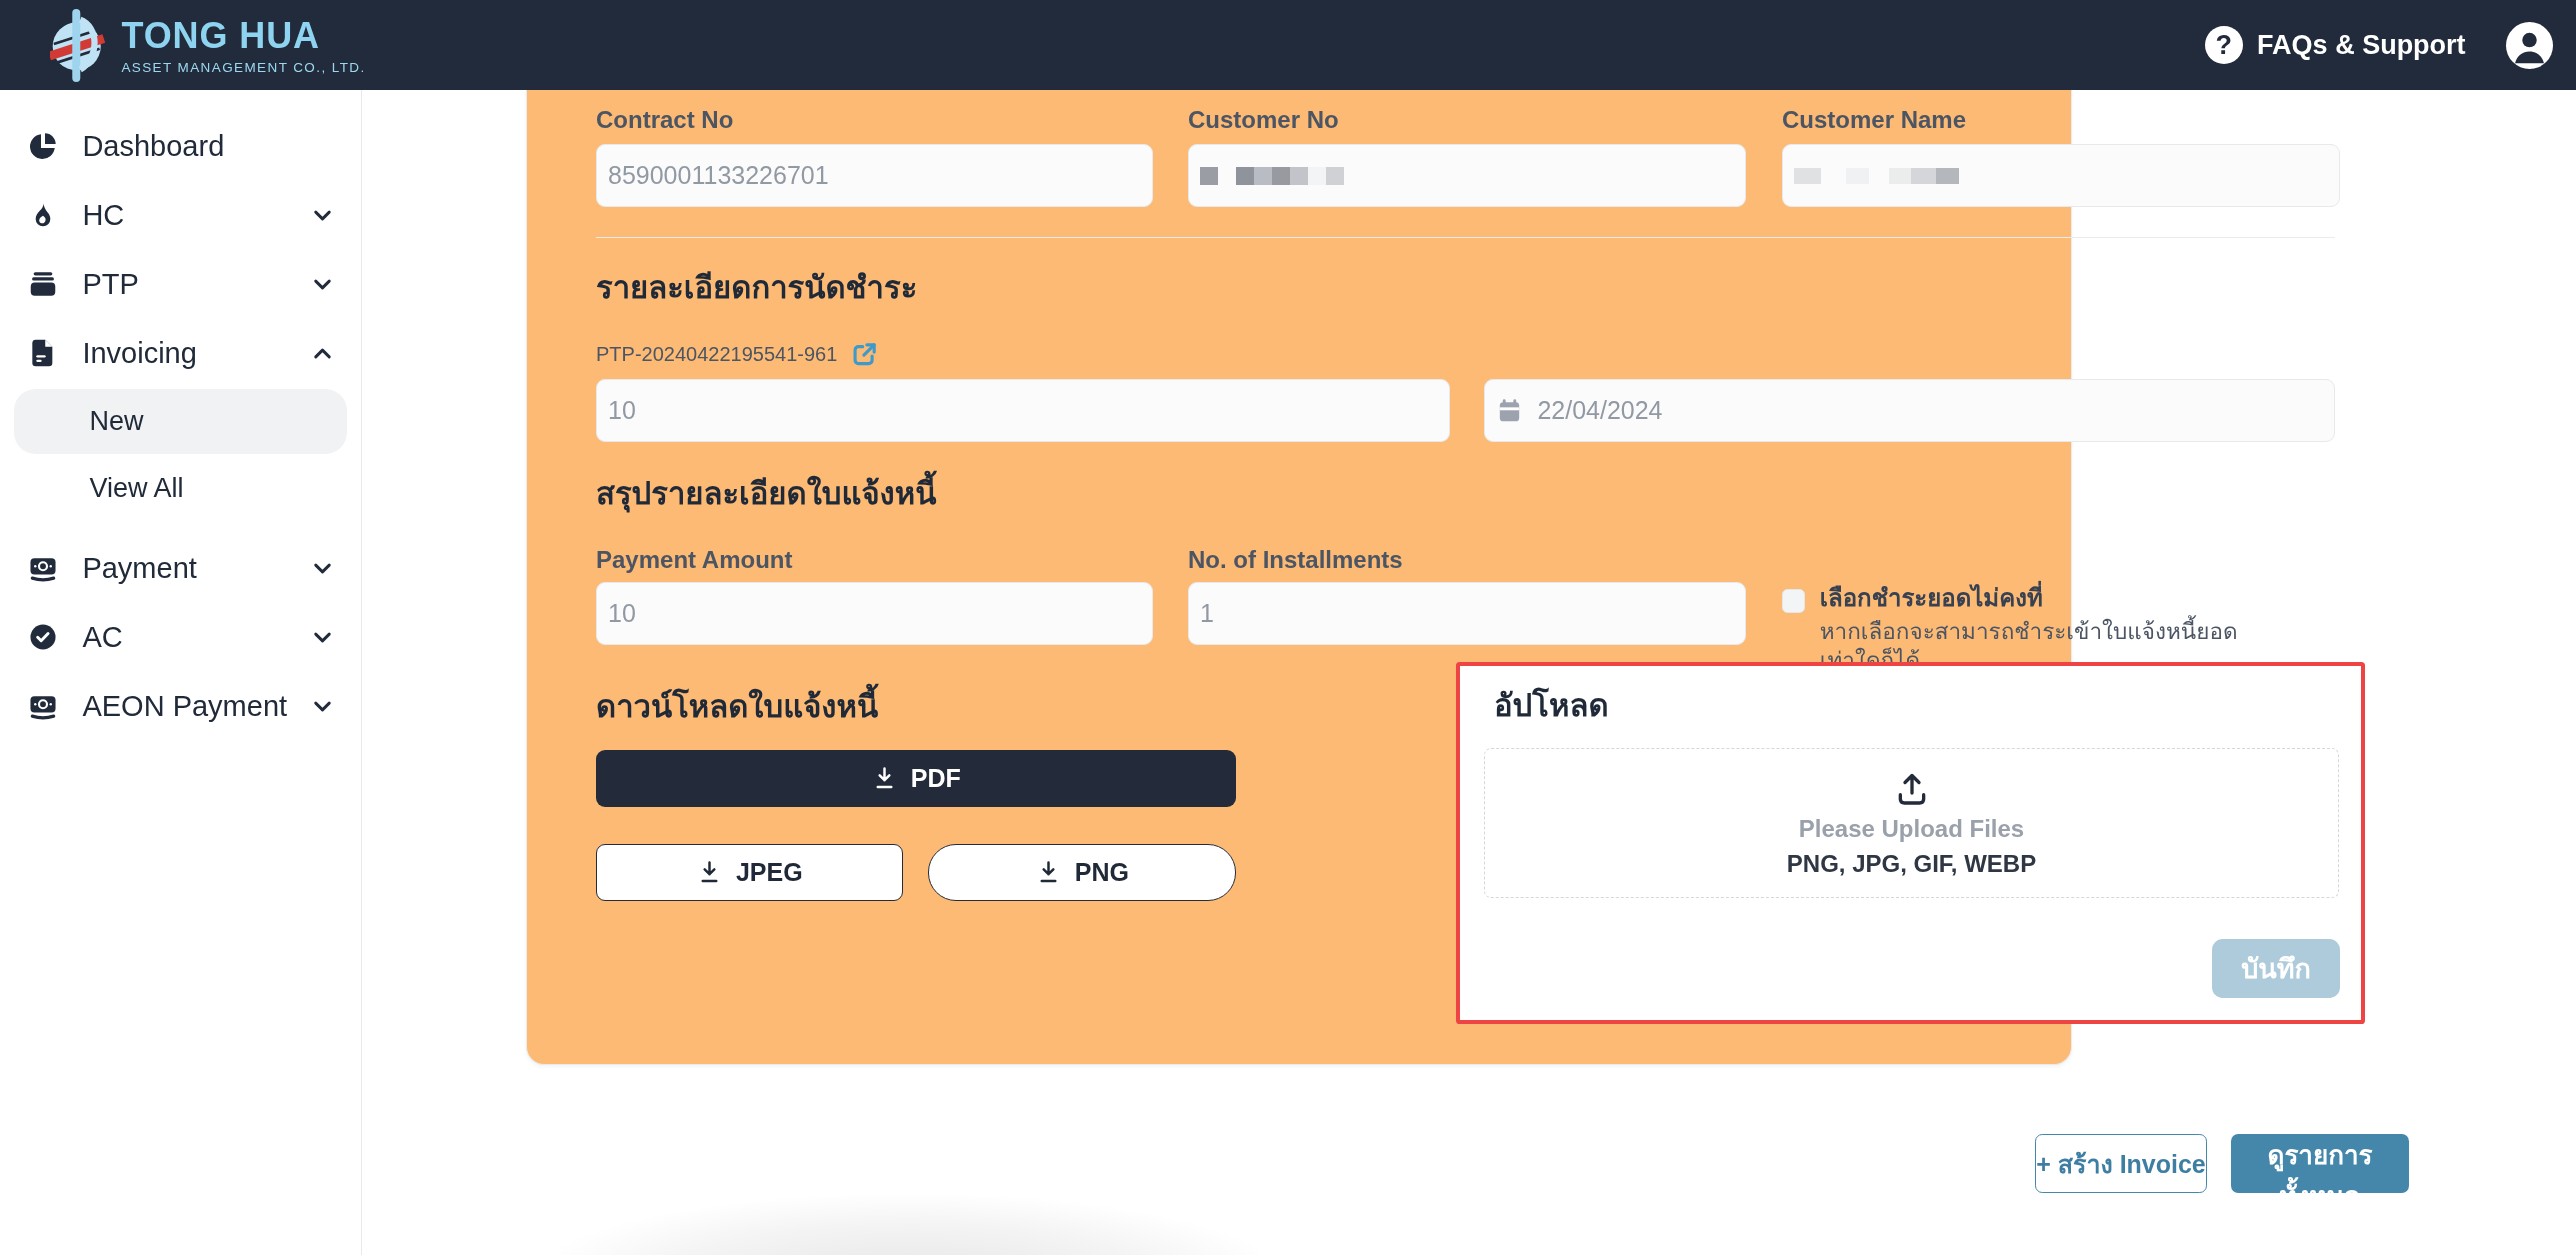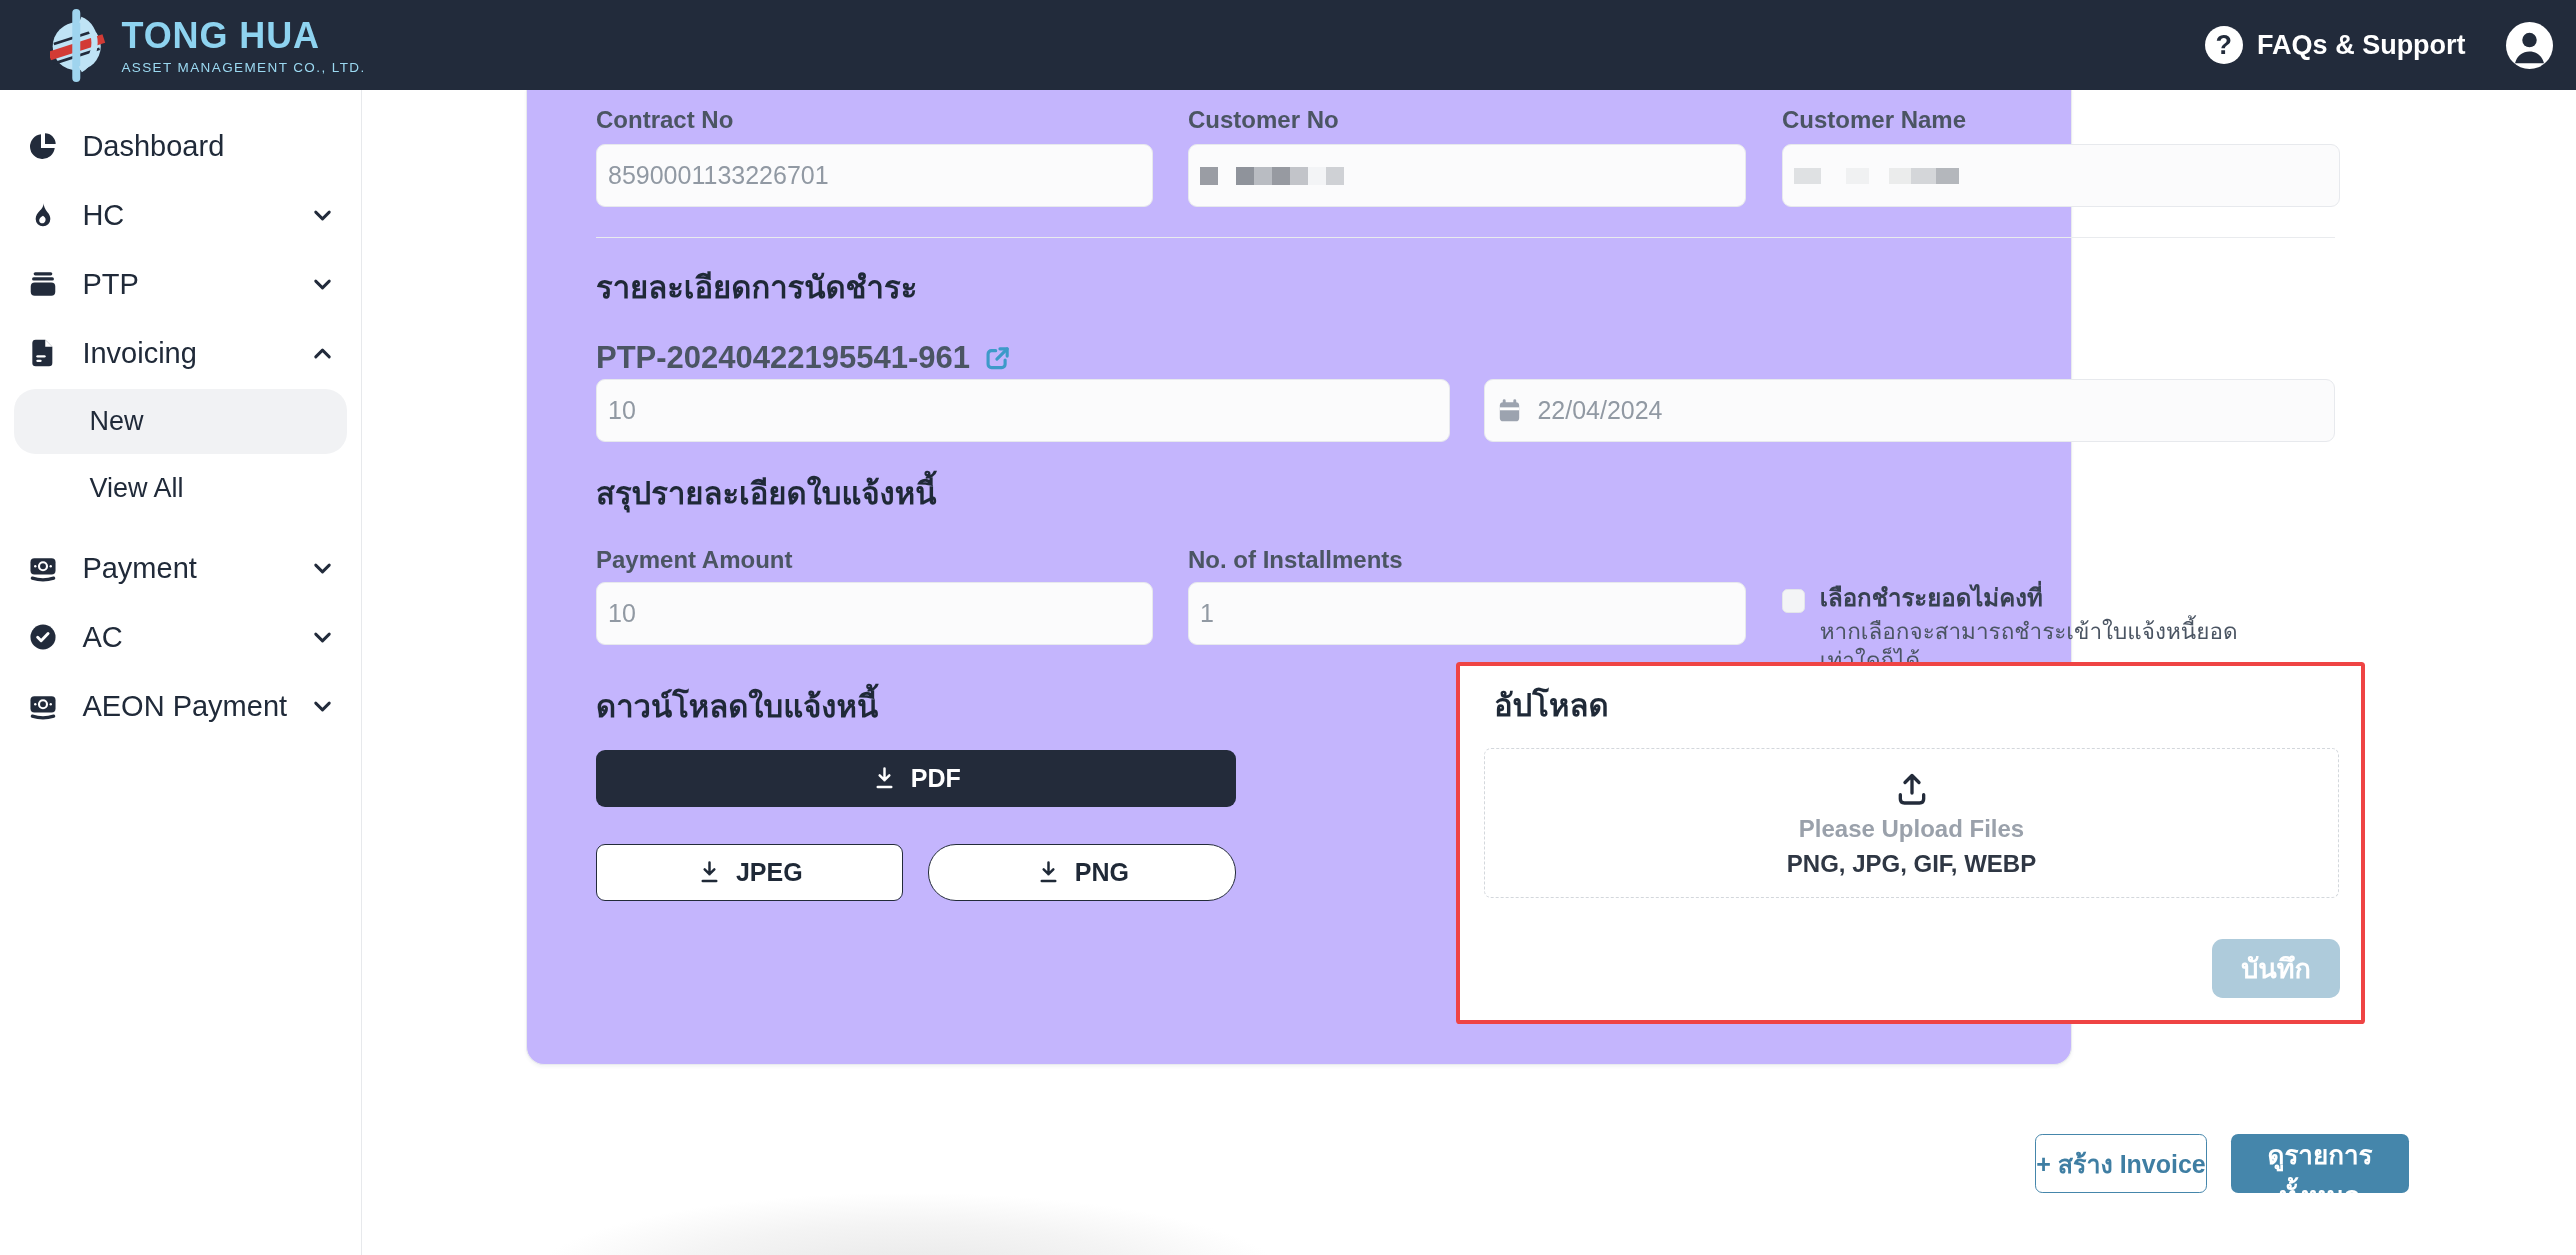--- a/index.html
+++ b/index.html
@@ -30,32 +30,32 @@
   .nav-item { height:69px; display:flex; align-items:center; padding:0 25px 0 27px; cursor:pointer; }
   .nav-item .nicon { width:32px; height:32px; flex:0 0 32px; display:flex; align-items:center; justify-content:center; }
   .nav-item .nlabel { font-size:29px; color:#202a39; font-weight:500; margin-left:23.4px; flex:1; }
   .nav-item .chev { width:27px; height:27px; }
   .sub-item { height:65px; display:flex; align-items:center; padding-left:75px; cursor:pointer;
               border-radius:21.6px; margin:1.8px 14.4px; }
   .sub-item .nlabel { font-size:27px; color:#202a39; font-weight:400; }
   .sub-item.active { background:#f1f2f4; }
 
   
-  .card { position:absolute; left:526px; top:90px; width:1546px; height:975px; background:#c4b5fd;
+  .card { position:absolute; left:526px; top:90px; width:1546px; height:975px; background:#fdba74;
           border:0.9px solid #e9ebee; border-top:none; border-radius:0 0 18px 18px;
           box-shadow:0 1.8px 3.6px rgba(20,30,50,.05); }
   .field-label { position:absolute; font-size:24px; font-weight:600; color:#4b5563; }
   .input { position:absolute; height:63px; background:#fbfbfc; border:0.9px solid #e7e9ed;
            border-radius:9px; display:flex; align-items:center; padding:0 11px; }
   .input input { border:none; outline:none; background:transparent; width:100%;
                  font-size:25px; color:#9199a3; font-family:inherit; }
   .divider { position:absolute; left:69px; width:1739px; height:0.9px; background:#e9ebee; }
   .section-title { position:absolute; font-size:31px; font-weight:700; color:#1f2937; line-height:1.4; }
   .ref-row { position:absolute; display:flex; align-items:center; gap:12.6px; }
-  .ref-text { font-size:31px; font-weight:700; color:#4b5563; }
+  .ref-text { font-size:20px; font-weight:400; color:#4b5563; }
   .redact { display:inline-block; vertical-align:middle; }
 
   
   .btn-dark { position:absolute; background:#232b3a; color:#ffffff; border:none; border-radius:9px;
               display:flex; align-items:center; justify-content:center; gap:12.6px;
               font-size:25px; font-weight:700; cursor:pointer; font-family:inherit; }
   .btn-outline-dark { position:absolute; background:#ffffff; color:#1f2937; border:1.8px solid #232b3a;
               border-radius:9px; display:flex; align-items:center; justify-content:center; gap:12.6px;
               font-size:25px; font-weight:700; cursor:pointer; font-family:inherit; }
 

